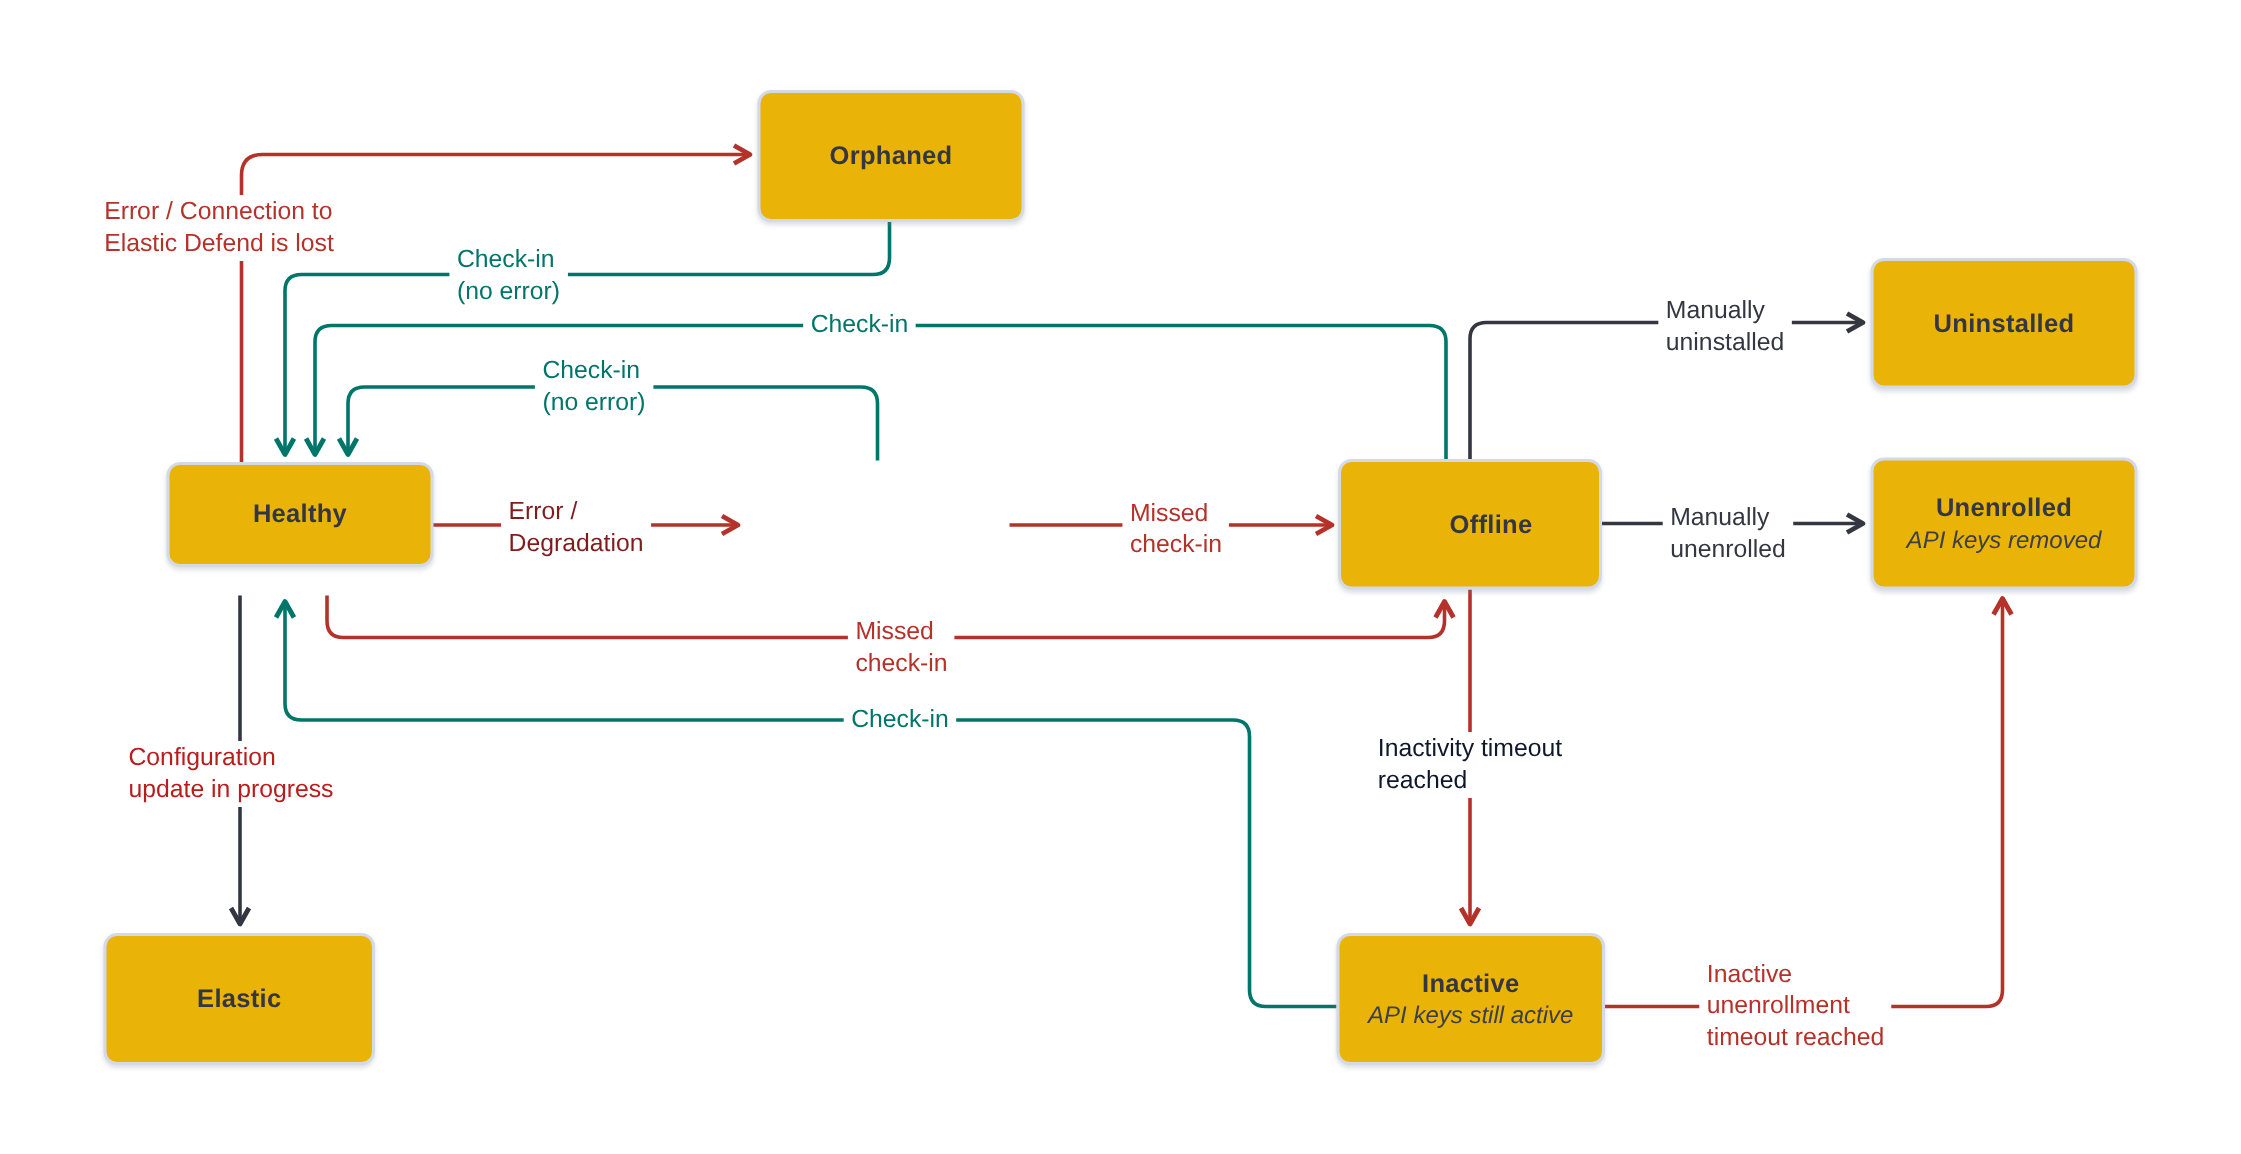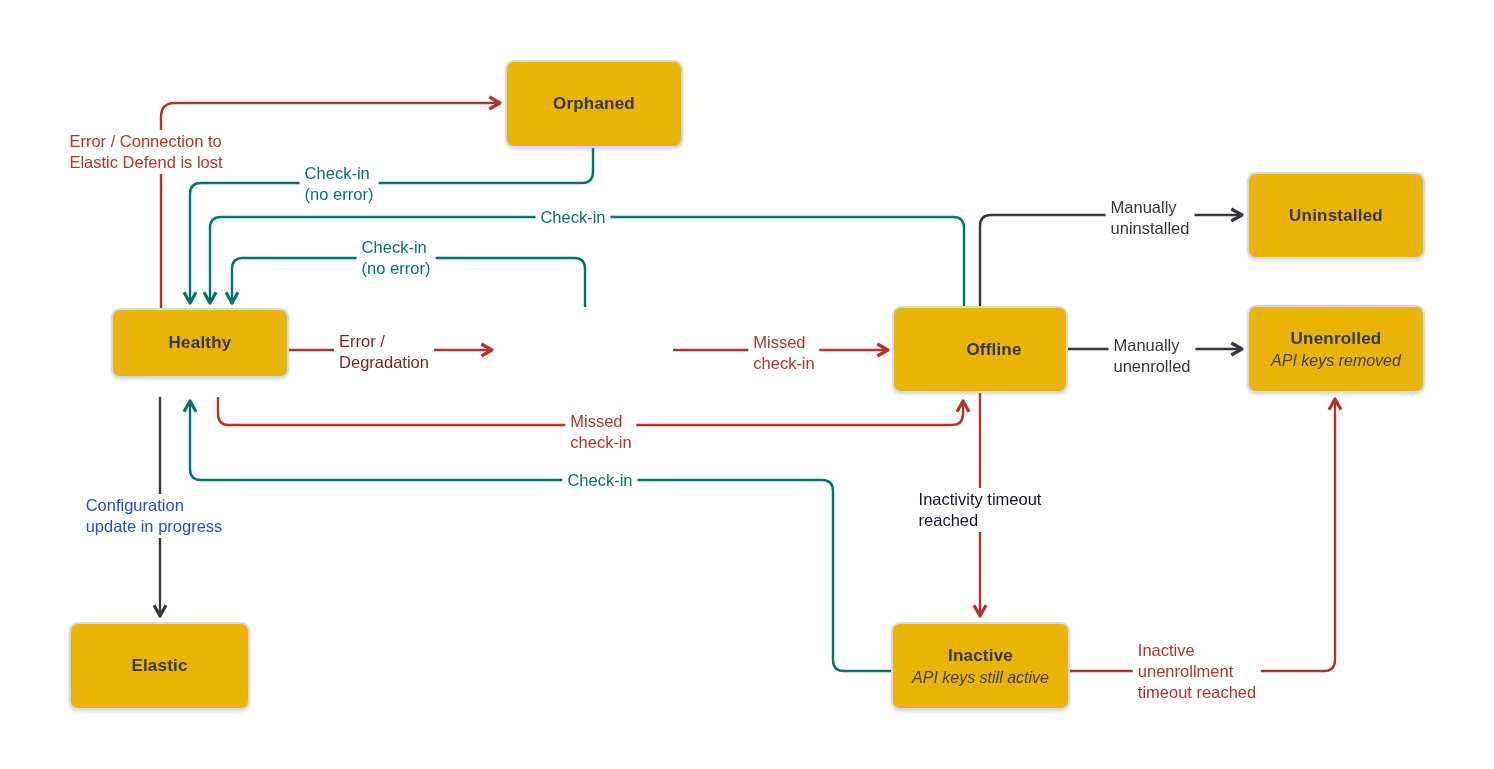--- a/index.html
+++ b/index.html
@@ -108,21 +108,21 @@
 Degradation</div>
   <div class="edge-label" style="left: 784px; top: 353px; color: rgb(181, 50, 42);">Missed
 check-in</div>
   <div class="edge-label" style="left: 1150px; top: 218px; color: rgb(52, 55, 65);">Manually
 uninstalled</div>
   <div class="edge-label" style="left: 1152px; top: 356px; color: rgb(52, 55, 65);">Manually
 unenrolled</div>
   <div class="edge-label" style="left: 601px; top: 432px; color: rgb(181, 50, 42);">Missed
 check-in</div>
   <div class="edge-label" style="left: 600px; top: 480px; color: rgb(0, 117, 106);">Check-in</div>
-  <div class="edge-label" style="left: 154px; top: 516px; color: #1d4ed8;">Configuration
+  <div class="edge-label" style="left: 154px; top: 516px; color: #b91c1c;">Configuration
 update in progress</div>
   <div class="edge-label" style="left: 980px; top: 510px; color: #0f172a;">Inactivity timeout
 reached</div>
   <div class="edge-label" style="left: 1197px; top: 671px; color: rgb(181, 50, 42);">Inactive
 unenrollment
 timeout reached</div>
 
 </div>
 
 </body></html>

